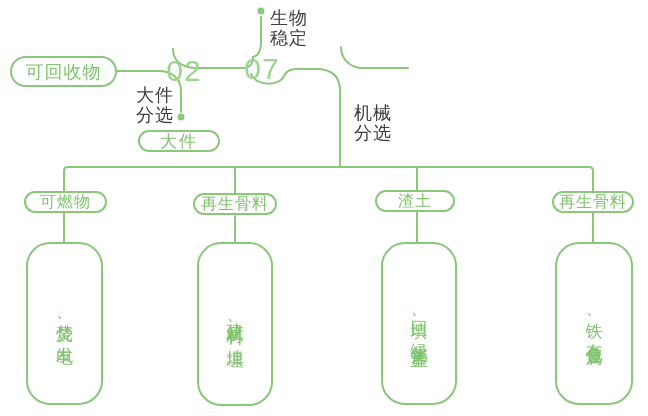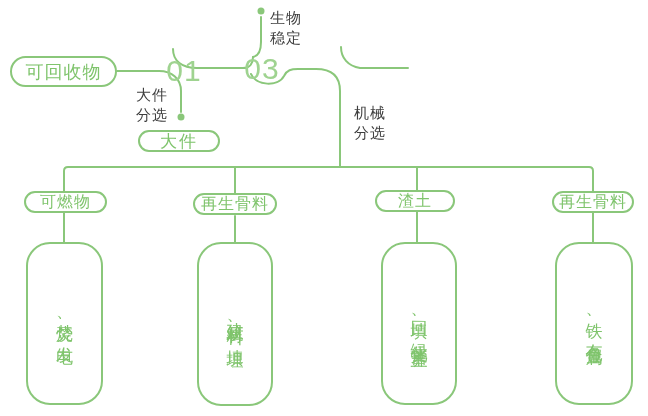--- a/index.html
+++ b/index.html
@@ -13,21 +13,21 @@
   .line{stroke:var(--green);stroke-width:2;fill:none;stroke-linecap:round;}
   .dot{fill:var(--green);stroke:none;}
   .pill{position:absolute;box-sizing:border-box;border:2px solid var(--green);
         border-radius:999px;display:flex;align-items:center;justify-content:center;
         color:var(--green-text);background:var(--bg);white-space:nowrap;}
   .pill.src{font-size:18px;letter-spacing:1px;}
   .pill.mid{font-size:17px;letter-spacing:2px;}
   .pill.cat{font-size:16px;letter-spacing:1px;}
   .num{position:absolute;color:var(--green-light);font-size:30px;font-weight:300;
        letter-spacing:1px;display:flex;align-items:center;justify-content:center;}
-  .slabel{position:absolute;color:var(--label-dark);font-size:15px;line-height:20px;
+  .slabel{position:absolute;color:var(--label-dark);font-size:18px;line-height:20px;
           letter-spacing:1px;}
   .rbox{position:absolute;box-sizing:border-box;border:2px solid var(--green);
         border-radius:24px;background:var(--bg);display:flex;align-items:center;
         justify-content:center;}
   .vtext{writing-mode:vertical-rl;text-orientation:upright;color:var(--green-text);
          font-size:17px;letter-spacing:2px;line-height:1;}
 </style>
 </head>
 <body>
 
@@ -47,22 +47,22 @@
     <path class="line" d="M64,213 V242"></path>
     <path class="line" d="M235,216 V242"></path>
     <path class="line" d="M417,212 V242"></path>
     <path class="line" d="M593,213 V242"></path>
   </svg>
 
   <div class="pill src" style="left:10px;top:56px;width:107px;height:31px;">
     <span>可回收物</span>
   </div>
 
-  <div class="num" style="left:160px;top:55px;width:48px;height:32px;">01</div>
-  <div class="num" style="left:238px;top:53px;width:48px;height:32px;">03</div>
+  <div class="num" style="left:160px;top:55px;width:48px;height:32px;">02</div>
+  <div class="num" style="left:238px;top:53px;width:48px;height:32px;">07</div>
 
   <div class="slabel" style="left:136px;top:85px;">
     <div>大件</div>
     <div>分选</div>
   </div>
   <div class="slabel" style="left:270px;top:8px;">
     <div>生物</div>
     <div>稳定</div>
   </div>
   <div class="slabel" style="left:354px;top:103px;">

